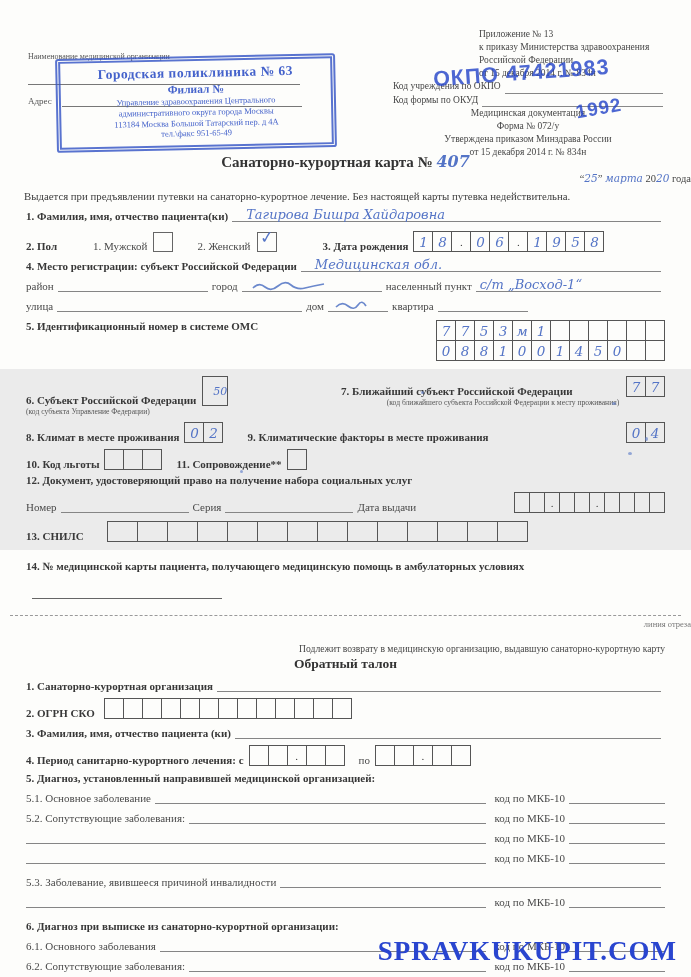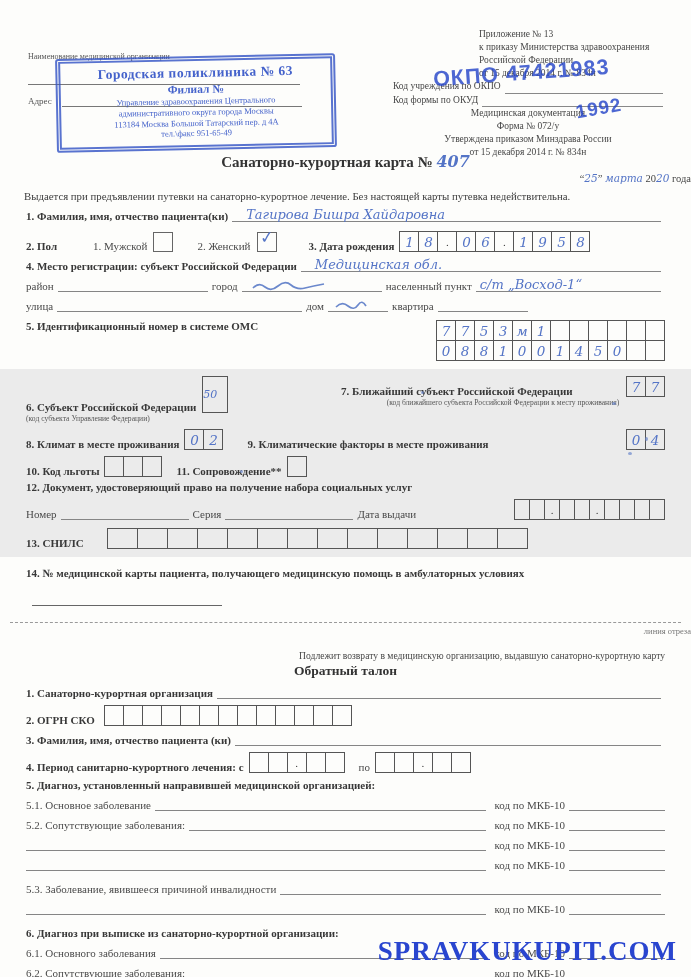--- a/index.html
+++ b/index.html
@@ -43,22 +43,22 @@
   .cells{display:inline-flex;margin-left:6px;}
   .cell{width:20px;height:21px;border:1px solid #555;margin-left:-1px;display:inline-flex;
         align-items:center;justify-content:center;font-family:"DejaVu Serif",serif;
         font-style:italic;color:#5474c6;font-size:13.5px;box-sizing:border-box;}
   .cell.sep{color:#3a3a3a;font-style:normal;font-family:"Liberation Serif",serif;font-size:11px;}
   .cells.tight .cell{width:16px;}
   .cells.grow .cell{width:31px;}
   .chkbox{width:20px;height:20px;border:1.5px solid #666;display:inline-block;position:relative;
         margin:0 6px;box-sizing:border-box;}
   .chk{position:absolute;left:2px;top:-6px;font-size:17px;color:#5474c6;transform:rotate(-6deg);}
-  .valbox{min-width:26px;height:37px;border:1px solid #555;display:inline-flex;align-items:center;
-        justify-content:flex-start;margin-left:6px;box-sizing:border-box;}
+  .valbox{min-width:26px;height:30px;border:1px solid #555;display:inline-flex;align-items:center;
+        justify-content:flex-end;margin-left:6px;box-sizing:border-box;}
   .oms-wrap{display:flex;align-items:flex-start;margin-top:8px;font-size:11px;}
   .oms-rows{margin-left:auto;}
   .oms-rows .cells{display:flex;margin:0 0 0 0;}
   .shaded{background:#ebebeb;margin:8px 0 0;padding:5px 26px 8px;}
   .sub{font-size:7.6px;color:#555;margin-top:1px;}
   .twocol{display:flex;}
   .twocol .col1{width:315px;}
   .twocol .col2{flex:1;text-align:center;}
   .short-line{width:190px;border-bottom:1.5px solid #666;margin:26px 0 0 6px;}
   
@@ -140,21 +140,21 @@
     </div>
 
     <div class="frow" style="margin-top:9px;">
       <span class="lbl">2. Пол</span>
       <span class="slbl" style="margin-left:36px;">1. Мужской</span>
       <span class="chkbox"></span>
       <span class="slbl" style="margin-left:18px;">2. Женский</span>
       <span class="chkbox">
         <span class="chk">✓</span>
       </span>
-      <span class="lbl" style="margin-left:26px;">3. Дата рождения</span>
+      <span class="lbl" style="margin-left:40px;">3. Дата рождения</span>
       <span class="cells">
           <span class="cell">1</span>
           <span class="cell">8</span>
           <span class="cell sep">.</span>
           <span class="cell">0</span>
           <span class="cell">6</span>
           <span class="cell sep">.</span>
           <span class="cell">1</span>
           <span class="cell">9</span>
           <span class="cell">5</span>

